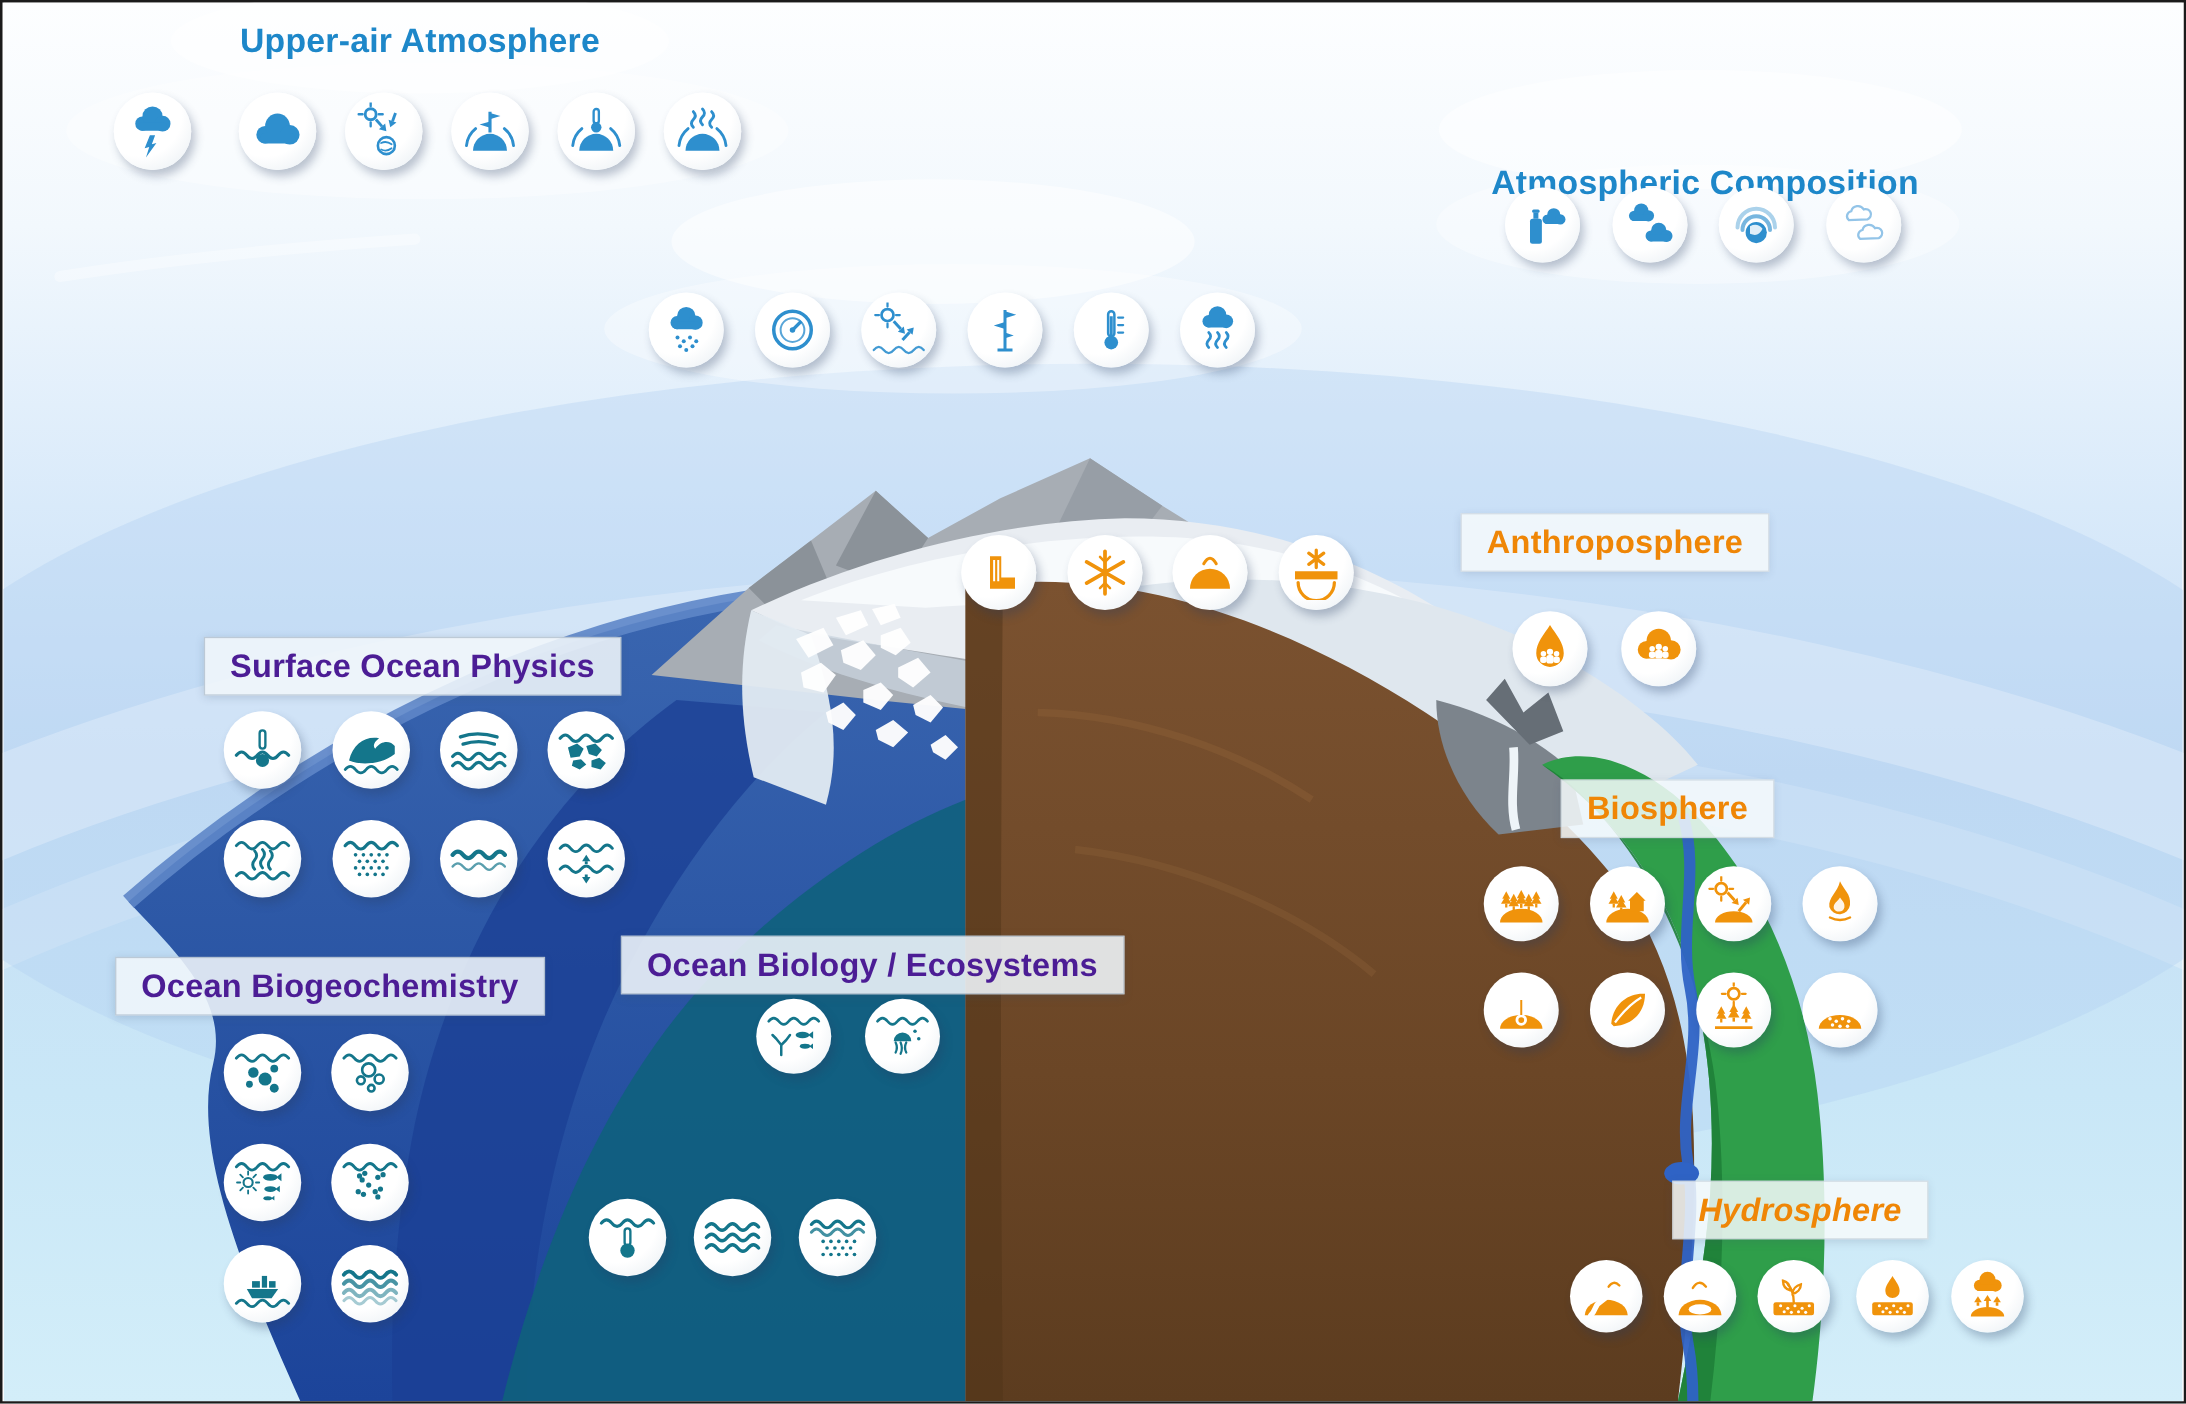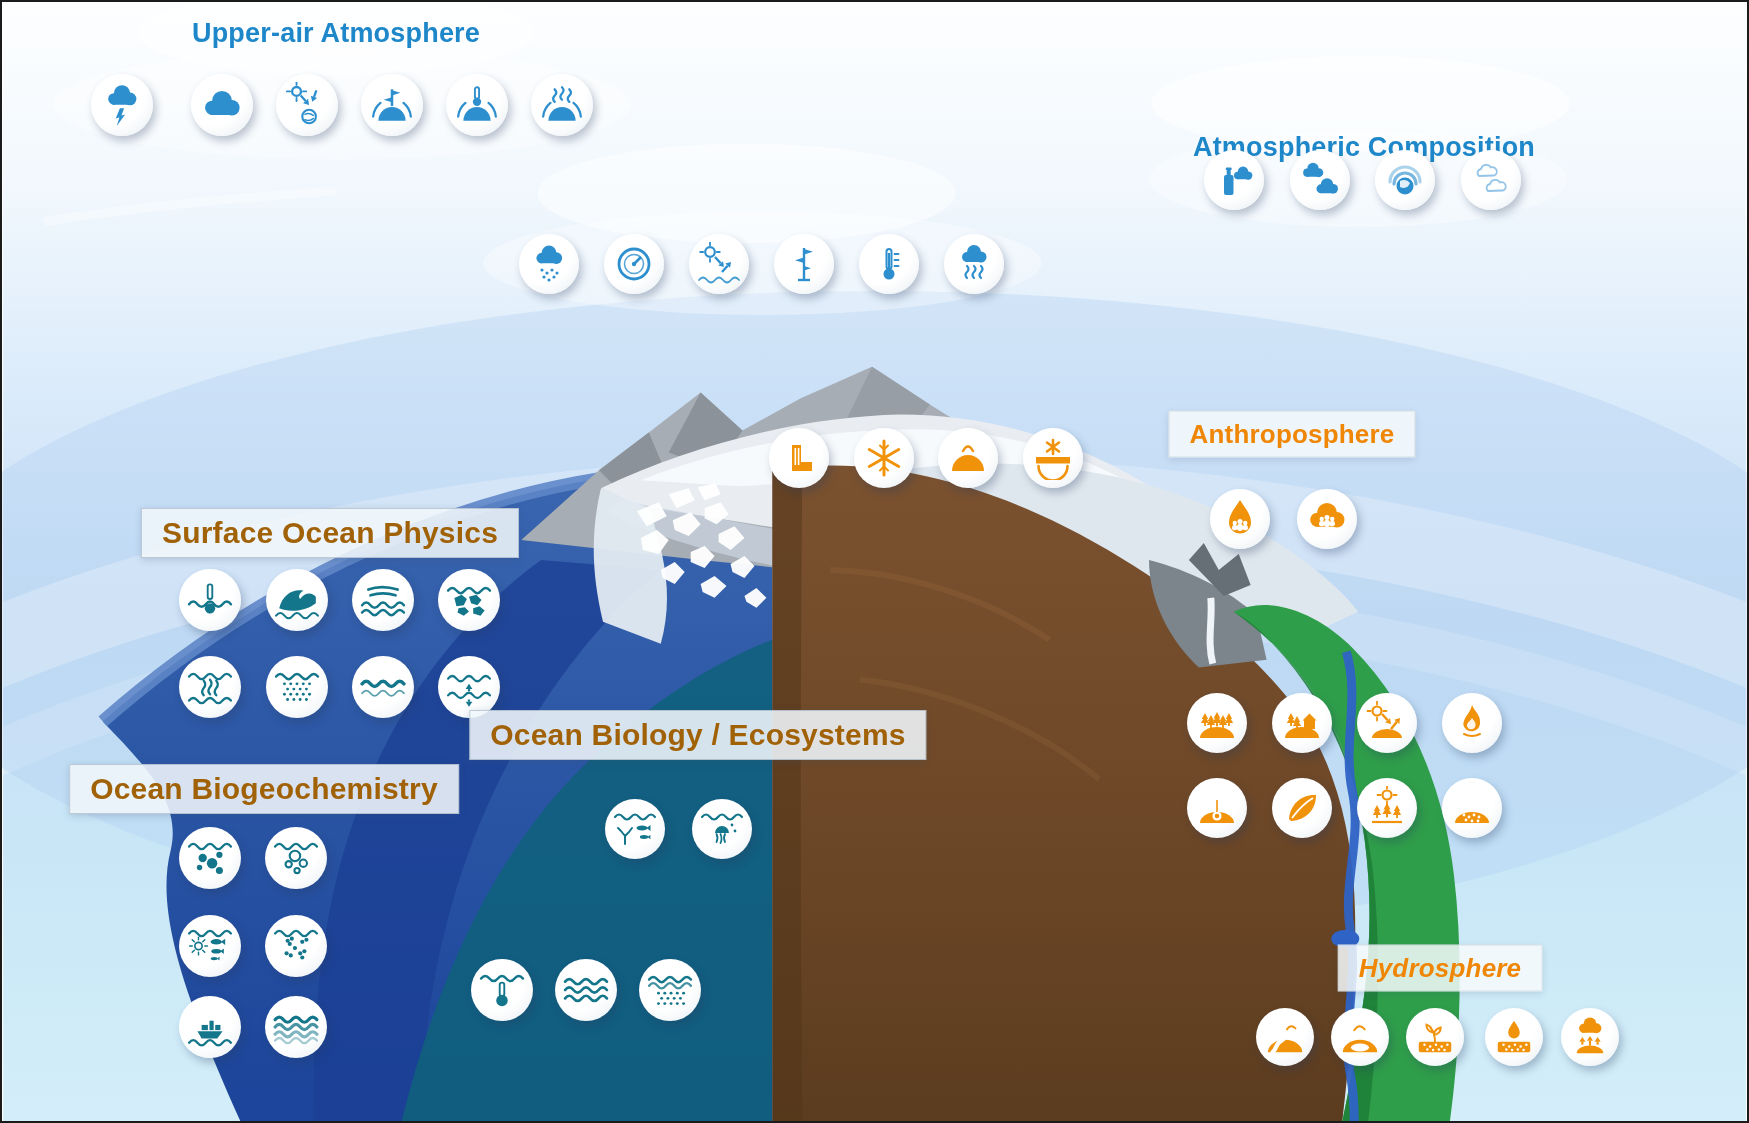--- a/index.html
+++ b/index.html
@@ -1,21 +1,21 @@
 <!DOCTYPE html>
 <html><head>
 <meta charset="utf-8">
 <style>
   html,body{margin:0;padding:0;background:#ffffff;}
   .frame{position:relative;width:1749px;height:1123px;border:2px solid #1b1b1b;box-sizing:border-box;overflow:hidden;background:#fff;font-family:"Liberation Sans",sans-serif;}
   .scene{position:absolute;left:0;top:0;width:100%;height:100%;}
   #groups-layer{position:absolute;left:0;top:0;width:100%;height:100%;}
   .grp-label{position:absolute;transform:translate(-50%,-50%);white-space:nowrap;font-weight:bold;letter-spacing:.2px;}
   .grp-label.blue{font-size:27px;color:#1d87c9;background:none;}
-  .grp-label.teal-box{font-size:30px;color:#a16207;background:rgba(240,246,250,.88);border:1px solid rgba(130,150,170,.45);padding:7px 20px;box-shadow:0 2px 7px rgba(60,80,110,.22);text-align:right;}
+  .grp-label.teal-box{font-size:26px;color:#4c1d95;background:rgba(240,246,250,.88);border:1px solid rgba(130,150,170,.45);padding:7px 20px;box-shadow:0 2px 7px rgba(60,80,110,.22);text-align:right;}
   .grp-label.orange-box{font-size:26px;color:#ef8606;background:rgba(246,250,252,.85);border:1px solid rgba(160,175,190,.35);padding:7px 20px;box-shadow:0 2px 7px rgba(60,80,110,.18);}
   .icon-circle{position:absolute;transform:translate(-50%,-50%);border-radius:50%;
      background:radial-gradient(circle at 35% 30%, #ffffff 55%, #f0f4f7 82%, #e2e8ee 100%);
      box-shadow:3px 5px 8px rgba(40,60,95,.30);display:flex;align-items:center;justify-content:center;}
   .icon-circle svg{display:block;}
 </style>
 </head>
 <body>
 
 <div class="frame">
@@ -456,21 +456,21 @@
         </svg>
       </div>
       <div class="icon-circle" style="left: 294px; top: 1025px; width: 62px; height: 62px; color: rgb(20, 118, 139);">
         <svg width="46" height="46" viewBox="0 0 44 44">
           <path d="M2 15 q4 -5 8 0 t8 0 t8 0 t8 0 t8 0" fill="none" stroke="currentColor" stroke-width="3" stroke-linecap="round" opacity="1"></path>
           <path d="M2 22 q4 -5 8 0 t8 0 t8 0 t8 0 t8 0" fill="none" stroke="currentColor" stroke-width="3" stroke-linecap="round" opacity="0.78"></path>
           <path d="M2 29 q4 -5 8 0 t8 0 t8 0 t8 0 t8 0" fill="none" stroke="currentColor" stroke-width="3" stroke-linecap="round" opacity="0.55"></path>
           <path d="M2 35 q4 -5 8 0 t8 0 t8 0 t8 0 t8 0" fill="none" stroke="currentColor" stroke-width="2.2" stroke-linecap="round" opacity="0.38"></path>
         </svg>
       </div>
-      <div class="grp-label teal-box" style="left: 696px; top: 733px;">Ocean Biology / Ecosystems</div>
+      <div class="grp-label teal-box" style="left: 696px; top: 770px;">Ocean Biology / Ecosystems</div>
       <div class="icon-circle" style="left: 633px; top: 827px; width: 60px; height: 60px; color: rgb(20, 118, 139);">
         <svg width="44" height="44" viewBox="0 0 44 44">
           <path d="M2 10 q4 -5 8 0 t8 0 t8 0 t8 0 t8 0" fill="none" stroke="currentColor" stroke-width="2.2" stroke-linecap="round" opacity="1"></path>
           <path d="M12 37 v-8 M12 29 l-4 -5 M12 29 l4 -4 M8 24 l-3 -3 M16 25 l3 -4" fill="none" stroke="currentColor" stroke-width="2" stroke-linecap="round"></path>
           <ellipse cx="29" cy="21" rx="5.5" ry="2.6" fill="currentColor"></ellipse>
           <polygon points="33.5,21 37.5,18 37.5,24" fill="currentColor"></polygon>
           <ellipse cx="31" cy="30" rx="4.125" ry="1.9500000000000002" fill="currentColor"></ellipse>
           <polygon points="34.375,30 37.375,27.75 37.375,32.25" fill="currentColor"></polygon>
         </svg>
       </div>
@@ -510,20 +510,21 @@
           <circle cx="20" cy="30" r="1.4" fill="currentColor"></circle>
           <circle cx="26" cy="30" r="1.4" fill="currentColor"></circle>
           <circle cx="32" cy="30" r="1.4" fill="currentColor"></circle>
           <circle cx="11" cy="35" r="1.4" fill="currentColor"></circle>
           <circle cx="17" cy="35" r="1.4" fill="currentColor"></circle>
           <circle cx="23" cy="35" r="1.4" fill="currentColor"></circle>
           <circle cx="29" cy="35" r="1.4" fill="currentColor"></circle>
           <circle cx="35" cy="35" r="1.4" fill="currentColor"></circle>
         </svg>
       </div>
+      <div class="grp-label orange-box" style="left: 1332px; top: 645px;">Biosphere</div>
       <div class="icon-circle" style="left: 1215px; top: 721px; width: 60px; height: 60px; color: rgb(240, 147, 11);">
         <svg width="44" height="44" viewBox="0 0 44 44">
           <path d="M5 37 a17 11 0 0 1 34 0 z" fill="currentColor"></path>
           <path d="M10 12 l3.2 6 h-6.4z" fill="currentColor"></path>
           <path d="M10 15 l4.2 7 h-8.4z" fill="currentColor"></path>
           <rect x="9.1" y="22" width="1.8" height="3" fill="currentColor"></rect>
           <path d="M16 14 l3.2 6 h-6.4z" fill="currentColor"></path>
           <path d="M16 17 l4.2 7 h-8.4z" fill="currentColor"></path>
           <rect x="15.1" y="24" width="1.8" height="3" fill="currentColor"></rect>
           <path d="M22 11 l3.5200000000000005 6.6000000000000005 h-7.040000000000001z" fill="currentColor"></path>

